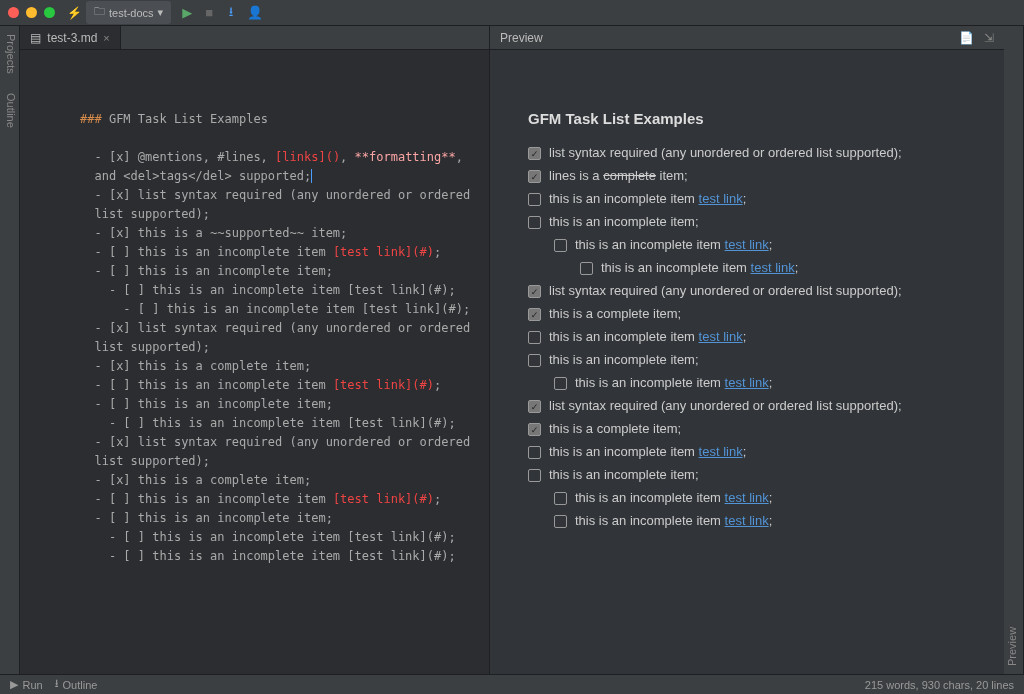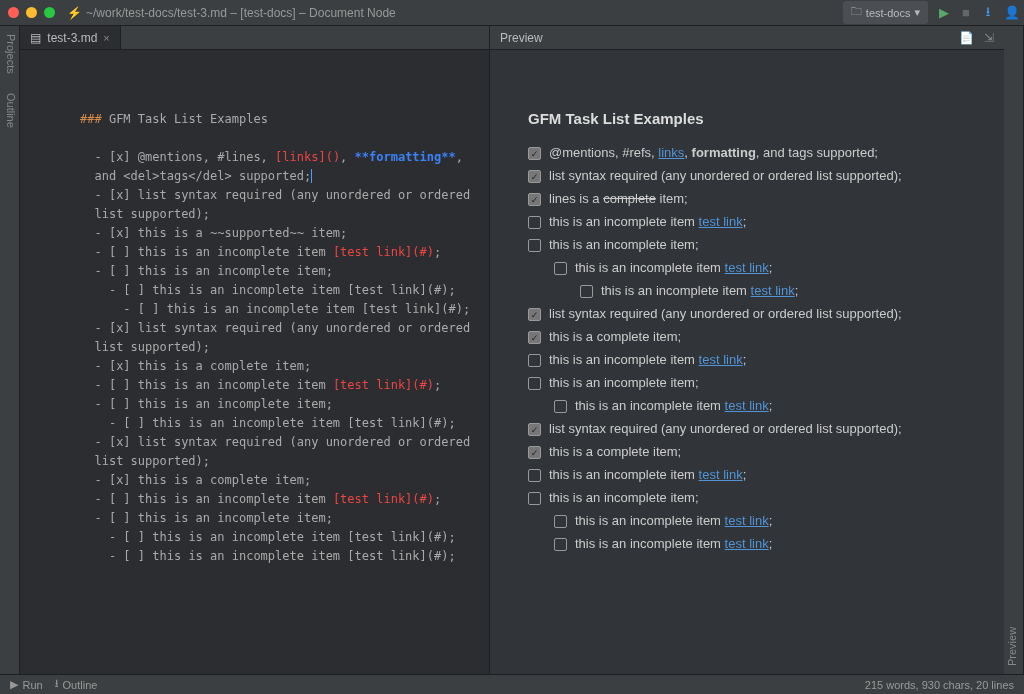--- a/index.html
+++ b/index.html
@@ -71,21 +71,21 @@
   font-family: "Menlo", "Consolas", monospace;
   font-size: 12px;
   line-height: 19px;
   color: #aaa;
   overflow: hidden;
   white-space: pre-wrap;
 }
 .md-h3 { color: #d68b4a; }
 .md-h3-text { color: #aaa; }
 .md-link { color: #ef4444; }
-.md-bold { color: #3b82f6; font-weight: bold; }
+.md-bold { color: #fca5a5; font-weight: normal; }
 .cursor-bar { border-right: 1px solid #4a9eff; }
 .preview-panel { flex: 1; background: #313438; display: flex; flex-direction: column; }
 .preview-header {
   height: 24px;
   background: #3c3f41;
   border-bottom: 1px solid #1e1f22;
   display: flex;
   align-items: center;
   padding: 0 10px;
   font-size: 12px;
@@ -126,21 +126,20 @@
 </head>
 <body>
 
 <div class="titlebar">
   <div class="traffic">
     <div class="dot red"></div>
     <div class="dot yellow"></div>
     <div class="dot green"></div>
   </div>
   <span class="bolt">⚡</span>
-  <span class="titlebar-text">~/work/test-docs/test-3.md – [test-docs] – Document Node</span>
   <div class="titlebar-right">
     <div class="proj-sel">
       <span>🗀</span>
       <span>test-docs</span>
       <span>▾</span>
     </div>
     <span class="ticon play">▶</span>
     <span class="ticon stop">■</span>
     <span class="ticon dl">⭳</span>
     <span class="ticon user">👤</span>
@@ -193,24 +192,20 @@
       <div class="preview-tools">
         <span>📄</span>
         <span>⇲</span>
       </div>
     </div>
     <div class="preview-content">
       <h3>GFM Task List Examples</h3>
       <ul>
         <li>
             <span class="cb checked"></span>
-            <span class="li-body"><span>@mentions, #refs, </span><span class="plink">links</span><span>, </span><b>formatting</b><span>, and tags supported;</span></span>
-          </li>
-        <li>
-            <span class="cb checked"></span>
             <span class="li-body">list syntax required (any unordered or ordered list supported);</span>
           </li>
         <li>
             <span class="cb checked"></span>
             <span class="li-body"><span>lines is a </span><span class="strike">complete</span><span> item;</span></span>
           </li>
         <li>
             <span class="cb"></span>
             <span class="li-body"><span>this is an incomplete item </span><span class="plink">test link</span><span>;</span></span>
           </li>

